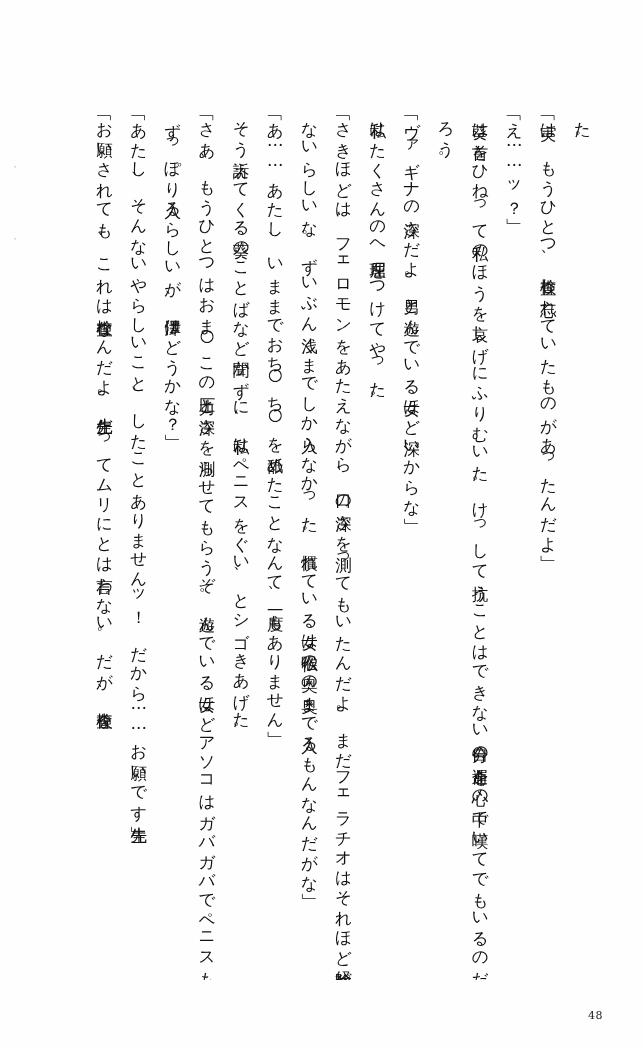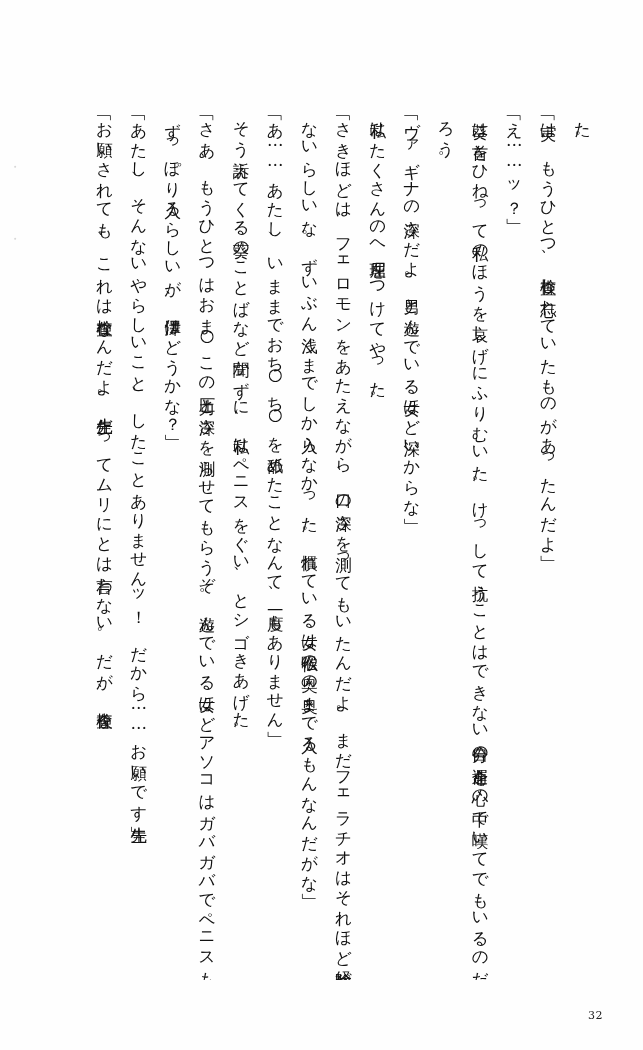--- a/index.html
+++ b/index.html
@@ -84,15 +84,15 @@
 「ヴァギナの深さだよ。男と遊んでいる女ほど深いからな」
 私はたくさんのヘ理屈をつけてやった。
 「さきほどは、フェロモンをあたえながら、口の深さを測ってもいたんだよ。まだフェラチオはそれほど経験がないらしいな。ずいぶん浅くまでしか入らなかった。慣れている女は喉仏の奥の奥まで入るもんなんだがな」
 「あ……あたし、いままでおち○ち○を舐めたことなんて、一度もありません」
 そう訴えてくる葵のことばなど聞かずに、私はペニスをぐい、とシゴきあげた。
 「さあ、もうひとつはおま○この圧力と深さを測らせてもらうぞ。遊んでいる女ほどアソコはガバガバでペニスもずっぽり入るらしいが、伊澤はどうかな？」
 「あたし、そんないやらしいこと、したことありませんッ！　だから……お願いです先生」
 「お願いされても、これは検査なんだよ。先生だってムリにとは言わない。だが、検査を</p>
   </div>
 
-  <div id="page-number">32</div>
+  <div id="page-number">48</div>
 
 </div>
 
 </body></html>

